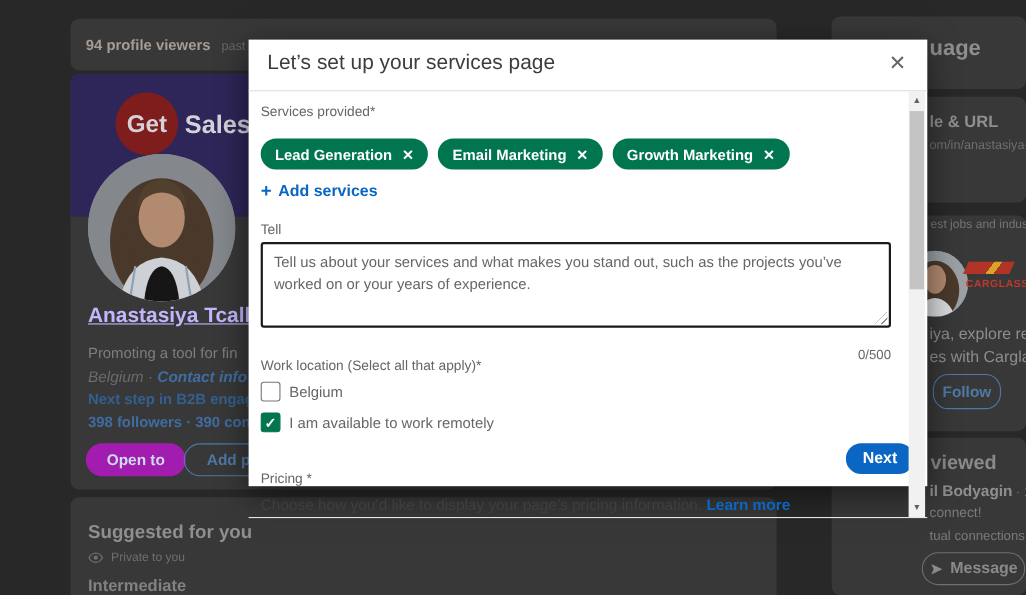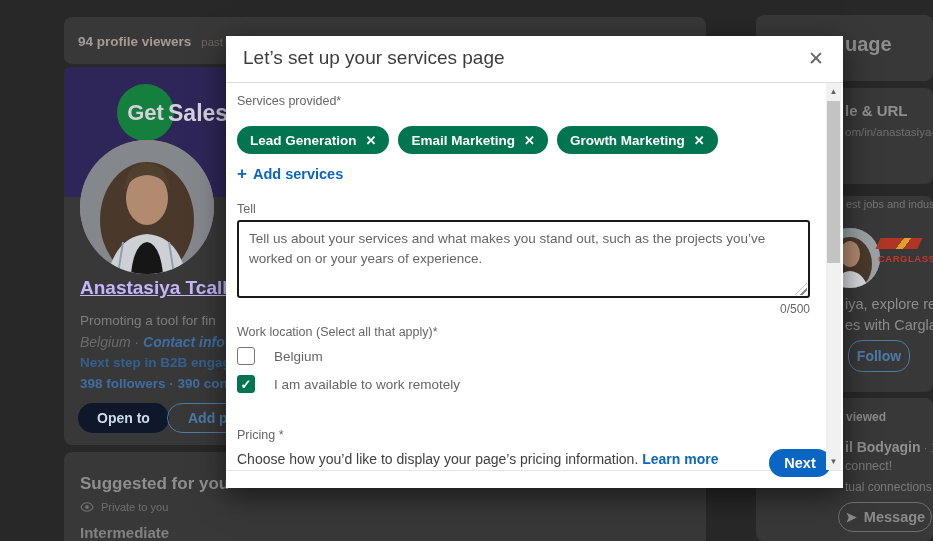--- a/index.html
+++ b/index.html
@@ -8,34 +8,34 @@
   .card{position:absolute;background:#383838;border-radius:8px;overflow:hidden;}
 
   
   #card-viewers{left:64px;top:17px;width:642px;height:47px;}
   .viewers-row{position:absolute;left:14px;top:15px;white-space:nowrap;}
   .viewers-count{font-size:13.5px;font-weight:bold;color:#a59c96;}
   .viewers-period{font-size:11.5px;color:#6d655f;margin-left:10px;}
 
   #card-profile{left:64px;top:67px;width:642px;height:378px;}
   .banner{position:absolute;left:0;top:0;right:0;height:130px;background:#2e2658;}
-  .banner-circle{position:absolute;left:53px;top:17px;width:57px;height:57px;border-radius:50%;
-    background:#15803d;color:#d5d1da;font-weight:bold;font-size:22px;
+  .banner-circle{position:absolute;left:41px;top:17px;width:57px;height:57px;border-radius:50%;
+    background:#7f1d1d;color:#d5d1da;font-weight:bold;font-size:22px;
     display:flex;align-items:center;justify-content:center;}
   .banner-sales{position:absolute;left:104px;top:33px;color:#d5d1da;font-weight:bold;font-size:23px;}
   .avatar{position:absolute;left:16px;top:73px;width:134px;height:134px;border-radius:50%;
     overflow:hidden;background:#84878c;}
   .profile-name{position:absolute;left:16px;top:210px;font-size:19px;font-weight:bold;color:#c4b5fd;white-space:nowrap;text-decoration:underline;}
   .profile-headline{position:absolute;left:16px;top:246px;font-size:13.5px;color:#7e7e7e;white-space:nowrap;}
   .profile-meta{position:absolute;left:16px;top:267px;font-size:14px;color:#6b6b6b;white-space:nowrap;font-style:italic;}
   .link-blue{color:#3f6da2;font-weight:bold;}
   .profile-link{position:absolute;left:16px;top:288px;font-size:13.5px;font-weight:bold;color:#33608f;white-space:nowrap;}
   .profile-followers{position:absolute;left:16px;top:309px;font-size:13.5px;font-weight:bold;color:#3f6da2;white-space:nowrap;}
   .btn-open{position:absolute;left:14px;top:336px;height:30px;padding:0 19px;border-radius:15px;
-    background:#0f172a;color:#cddcec;font-weight:bold;font-size:14px;display:flex;align-items:center;}
+    background:#a21caf;color:#cddcec;font-weight:bold;font-size:14px;display:flex;align-items:center;}
   .btn-addpr{position:absolute;left:103px;top:336px;height:30px;padding:0 20px;border-radius:15px;
     border:1.5px solid #4d7aa8;box-sizing:border-box;color:#4d7aa8;font-weight:bold;font-size:14px;
     display:flex;align-items:center;white-space:nowrap;}
 
   #card-suggested{left:64px;top:452px;width:642px;height:100px;}
   .sug-title{position:absolute;left:16px;top:22px;font-size:17px;font-weight:bold;color:#8f8f8f;}
   .sug-privacy{position:absolute;left:16px;top:48px;display:flex;align-items:center;gap:7px;
     font-size:11px;color:#6f6f6f;}
   .sug-item{position:absolute;left:16px;top:72px;font-size:15px;font-weight:bold;color:#828282;}
 
@@ -51,32 +51,32 @@
   .ad-logo{position:absolute;left:122px;top:42px;}
   .ad-flag{width:42px;height:11px;transform:skewX(-25deg);
     background:linear-gradient(105deg,#b03527 0 52%,#d9a32b 52% 68%,#b03527 68%);}
   .ad-brand{font-size:9.5px;font-weight:bold;color:#c0392b;letter-spacing:.5px;margin-top:4px;}
   .ad-line1{position:absolute;left:89px;top:100px;font-size:14.5px;color:#8d8d8d;white-space:nowrap;}
   .ad-line2{position:absolute;left:89px;top:121px;font-size:14.5px;color:#8d8d8d;white-space:nowrap;}
   .btn-follow{position:absolute;left:92px;top:144px;width:62px;height:32px;border:1.5px solid #4d7aa8;
     box-sizing:border-box;border-radius:14px;color:#4d7aa8;font-weight:bold;font-size:14px;
     display:flex;align-items:center;justify-content:center;}
   #card-r4{left:756px;top:398px;width:177px;height:143px;}
-  .pv-title{position:absolute;left:90px;top:12px;font-size:12px;font-weight:bold;color:#8a8a8a;}
+  .pv-title{position:absolute;left:90px;top:12px;font-size:18px;font-weight:bold;color:#8a8a8a;}
   .pv-name-row{position:absolute;left:89px;top:40px;white-space:nowrap;}
   .pv-name{font-size:14px;font-weight:bold;color:#8f8f8f;}
   .pv-time{font-size:12px;color:#707070;margin-left:3px;}
   .pv-line1{position:absolute;left:89px;top:61px;font-size:12.5px;color:#7a7a7a;white-space:nowrap;}
   .pv-line2{position:absolute;left:89px;top:82px;font-size:12px;color:#7a7a7a;white-space:nowrap;}
   .btn-message{position:absolute;left:82px;top:104px;width:94px;height:30px;border:1.5px solid #6f6f6f;
     box-sizing:border-box;border-radius:15px;color:#8a8a8a;font-weight:bold;font-size:14.5px;
     display:flex;align-items:center;justify-content:center;gap:6px;}
 
   
-  #modal{position:absolute;left:226px;top:36px;width:617px;height:452px;background:#fff;
+  #modal{position:absolute;left:226px;top:36px;width:617px;height:406px;background:#fff;
     border-radius:0;box-shadow:0 8px 28px rgba(0,0,0,.55);z-index:10;}
   .m-header{position:absolute;left:0;top:0;right:0;height:46px;border-bottom:1px solid #dedede;}
   .m-title{position:absolute;left:17px;top:11px;font-size:19px;color:#3d3d3d;}
   .m-close{position:absolute;right:14px;top:9px;width:26px;height:26px;font-size:19px;color:#666;
     display:flex;align-items:center;justify-content:center;cursor:pointer;}
   .m-label{position:absolute;left:11px;font-size:12.5px;color:#666;}
   #lbl-services{top:58px;}
   .pill-row{position:absolute;left:11px;top:90px;display:flex;gap:9px;}
   .pill{height:28px;background:#01754F;border-radius:14px;color:#fff;font-size:13.5px;font-weight:bold;
     display:flex;align-items:center;padding:0 13px;gap:9px;white-space:nowrap;}
@@ -86,23 +86,23 @@
   .add-link .plus{font-size:17px;font-weight:bold;}
   #lbl-about{top:166px;}
   .m-textarea{position:absolute;left:11px;top:184px;width:573px;height:78px;box-sizing:border-box;
     border:2px solid #1a1a1a;border-radius:3px;padding:7px 10px;
     font-family:"Liberation Sans",sans-serif;font-size:13.5px;line-height:1.5;color:#333;
     resize:none;outline:none;background:#fff;}
   .m-textarea::placeholder{color:#666;}
   .ta-grip{position:absolute;left:569px;top:247px;width:12px;height:12px;
     background:repeating-linear-gradient(135deg,transparent 0 3px,#8a8a8a 3px 4.5px);
     clip-path:polygon(100% 0,100% 100%,0 100%);}
-  .m-counter{position:absolute;top:266px;right:33px;font-size:12px;color:#666;margin-left:16px;}
+  .m-counter{position:absolute;top:279px;right:33px;font-size:12px;color:#666;margin-left:16px;}
   #lbl-workloc{top:289px;}
-  .chk-row{position:absolute;left:11px;display:flex;align-items:center;gap:19px;
+  .chk-row{position:absolute;left:11px;display:flex;align-items:center;gap:8px;
     font-size:13.5px;color:#666;cursor:pointer;}
   #chk1{top:311px;}
   #chk2{top:339px;}
   .chk-box{width:18px;height:18px;border:1px solid #767676;border-radius:3px;box-sizing:border-box;
     background:#fff;display:flex;align-items:center;justify-content:center;}
   .chk-box .glyph{display:none;}
   .chk-box.checked{background:#01754F;border-color:#01754F;}
   .chk-box.checked .glyph{display:block;color:#fff;font-size:13px;font-weight:bold;line-height:1;}
   #lbl-pricing{top:392px;}
   .m-pricing{position:absolute;left:11px;top:415px;font-size:14px;color:#3f3f3f;white-space:nowrap;}

